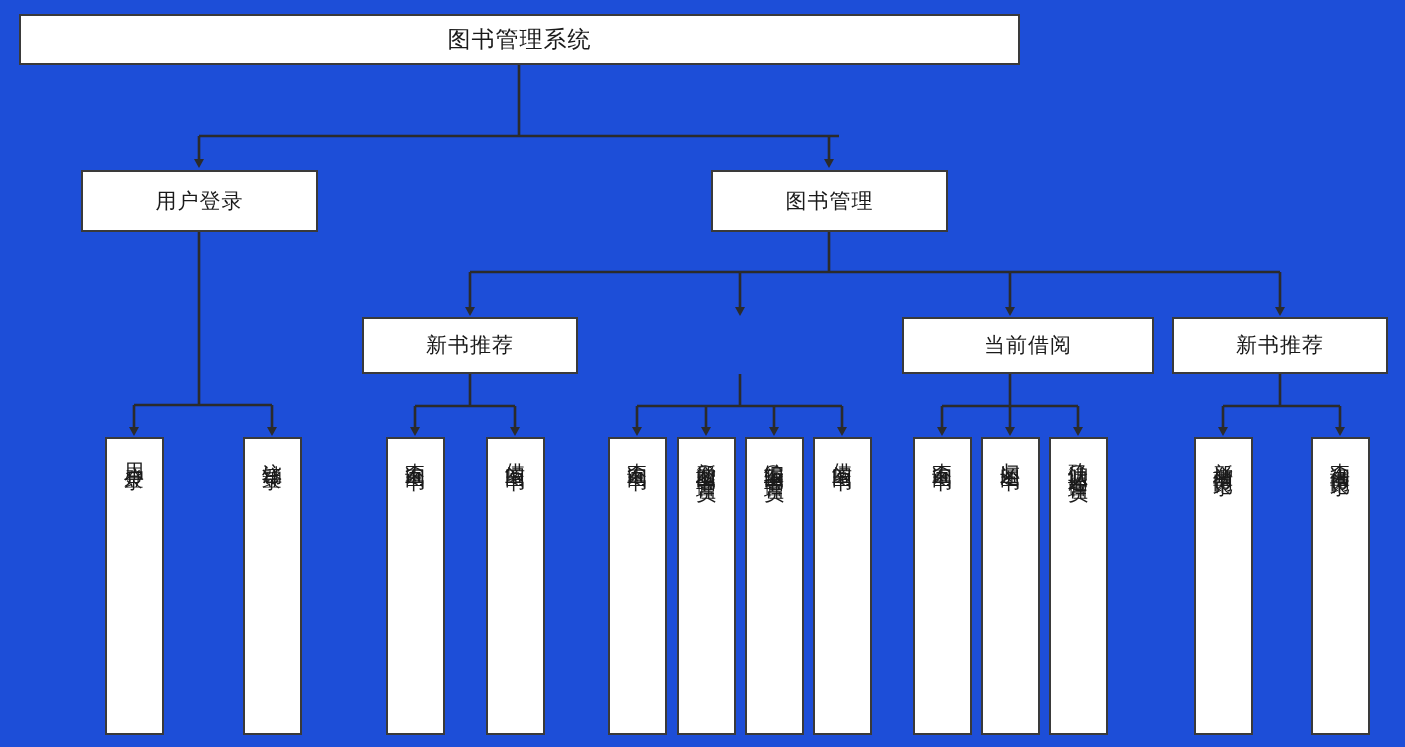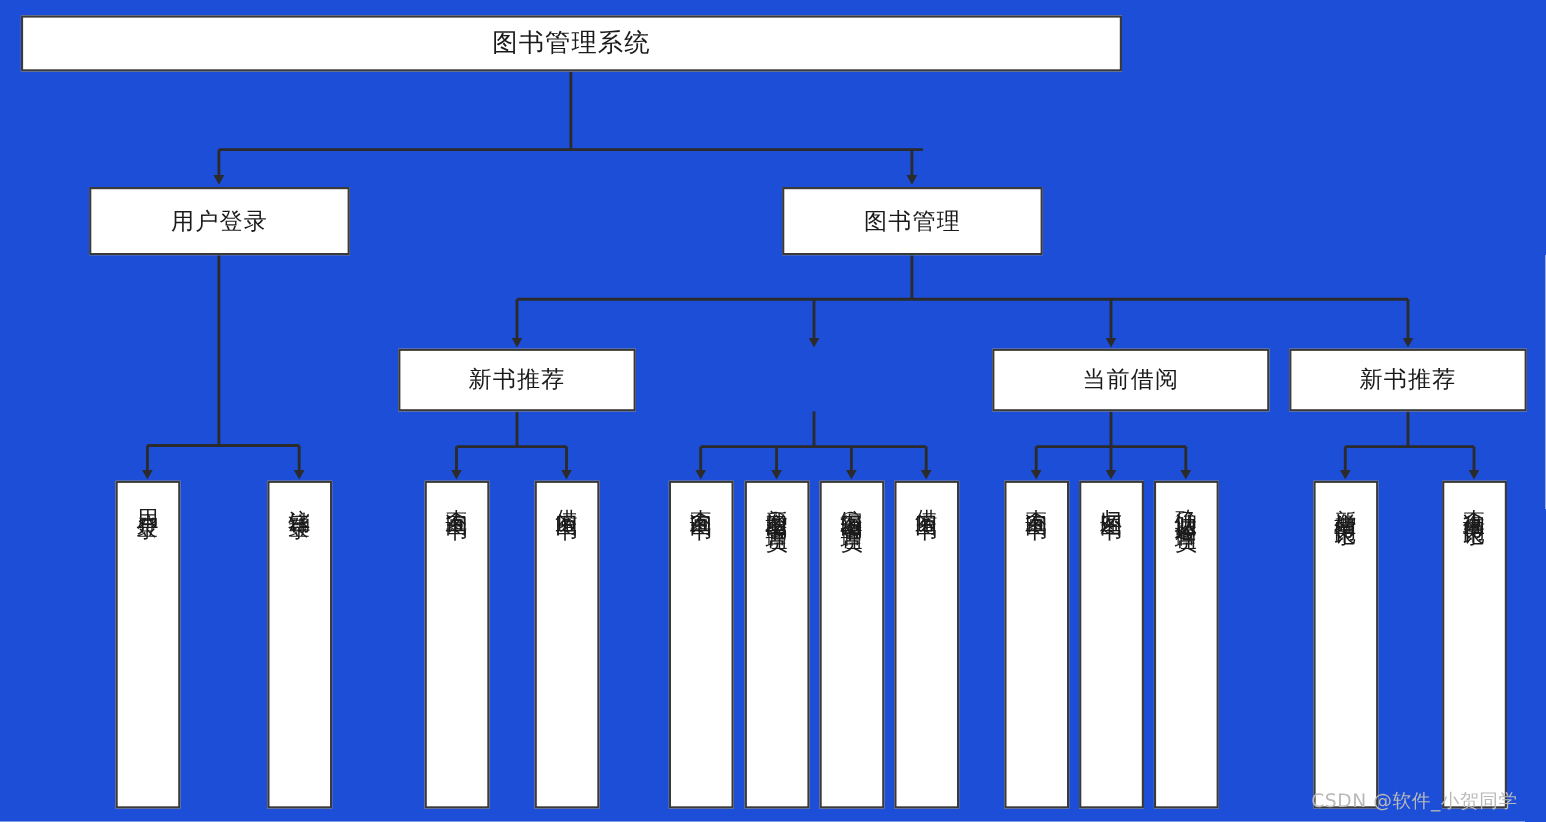--- a/index.html
+++ b/index.html
@@ -180,15 +180,14 @@
     <span class="lbl">确认归还（管理员）</span>
   </div>
 
   <div class="node vert leaf" style="left:1194px; top:437px; width:59px; height:298px;">
     <span class="lbl">新增借阅记录</span>
   </div>
   <div class="node vert leaf" style="left:1311px; top:437px; width:59px; height:298px;">
     <span class="lbl">查询借阅记录</span>
   </div>
 
-  <div class="watermark" style="left:1192px; top:717px;">CSDN @软件_小贺同学</div>
 
 </div>
 
 </body></html>

